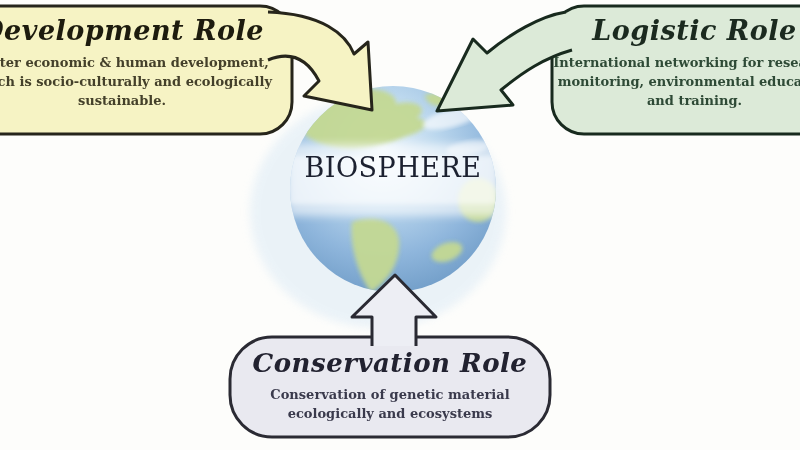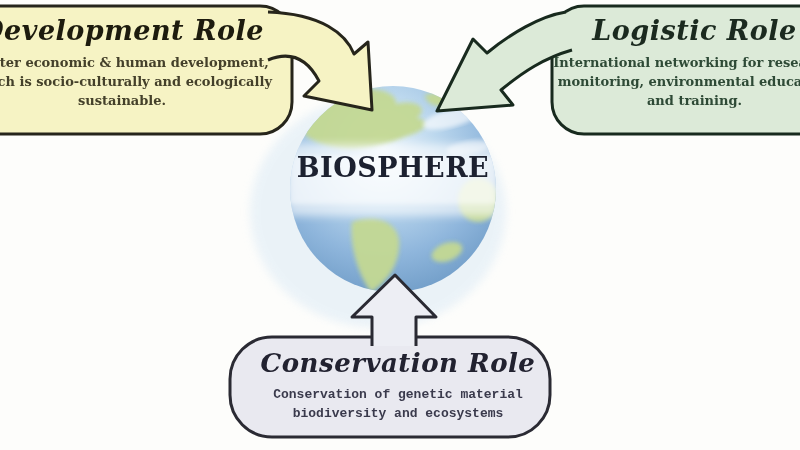--- a/index.html
+++ b/index.html
@@ -15,24 +15,24 @@
     letter-spacing:.5px;
   }
   .box-body{
     font-weight:bold;font-size:13px;line-height:19px;margin-top:7px;
   }
   .dev .box-title{color:var(--development_title);}
   .dev .box-body{color:var(--development_text);}
   .log .box-title{color:var(--logistic_title);}
   .log .box-body{color:var(--logistic_text);}
   .con .box-title{color:var(--conservation_title);font-size:26px;}
-  .con .box-body{color:var(--conservation_text);font-family:Liberation Mono, monospace;}
+  .con .box-body{color:var(--conservation_text);}
   .center-label{
     position:absolute;left:293px;top:152px;width:200px;text-align:center;
-    font-weight:bold;font-size:27px;line-height:31px;letter-spacing:.5px;
+    font-weight:normal;font-size:27px;line-height:31px;letter-spacing:.5px;
     color:var(--center_text);
   }
 </style>
 </head>
 <body>
 
 <div class="stage">
 
   <svg width="800" height="450" viewBox="0 0 800 450">
     <defs>
@@ -99,25 +99,25 @@
 
   <div class="box-text log" style="left:552px;top:16px;width:285px;">
     <div class="box-title">Logistic Role</div>
     <div class="box-body">
       <div>International networking for research,</div>
       <div>monitoring, environmental education</div>
       <div>and training.</div>
     </div>
   </div>
 
-  <div class="box-text con" style="left:230px;top:349px;width:320px;padding-left:8px;">
+  <div class="box-text con" style="left:230px;top:349px;width:320px;">
     <div class="box-title">Conservation Role</div>
     <div class="box-body">
       <div>Conservation of genetic material</div>
-      <div>biodiversity and ecosystems</div>
+      <div>ecologically and ecosystems</div>
     </div>
   </div>
 
   <div class="center-label">
     <div>BIOSPHERE</div>
   </div>
 
 </div>
 
 </body></html>

